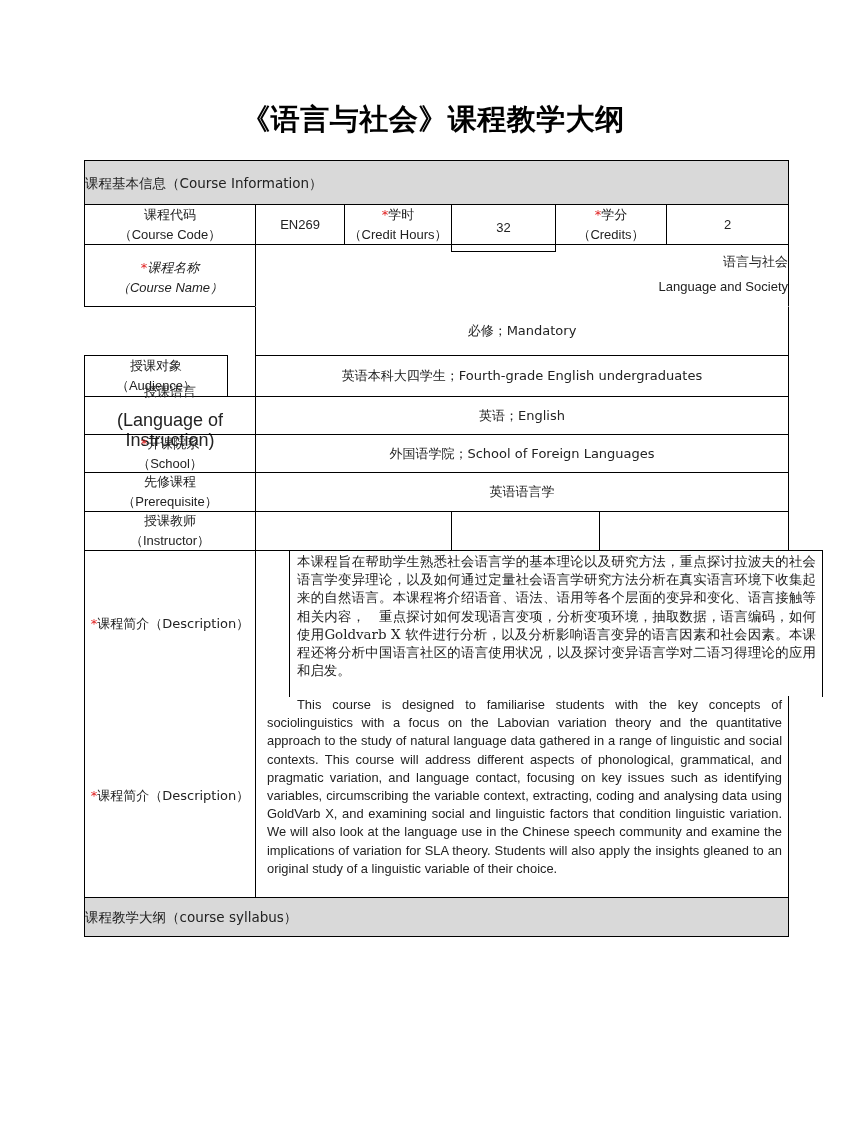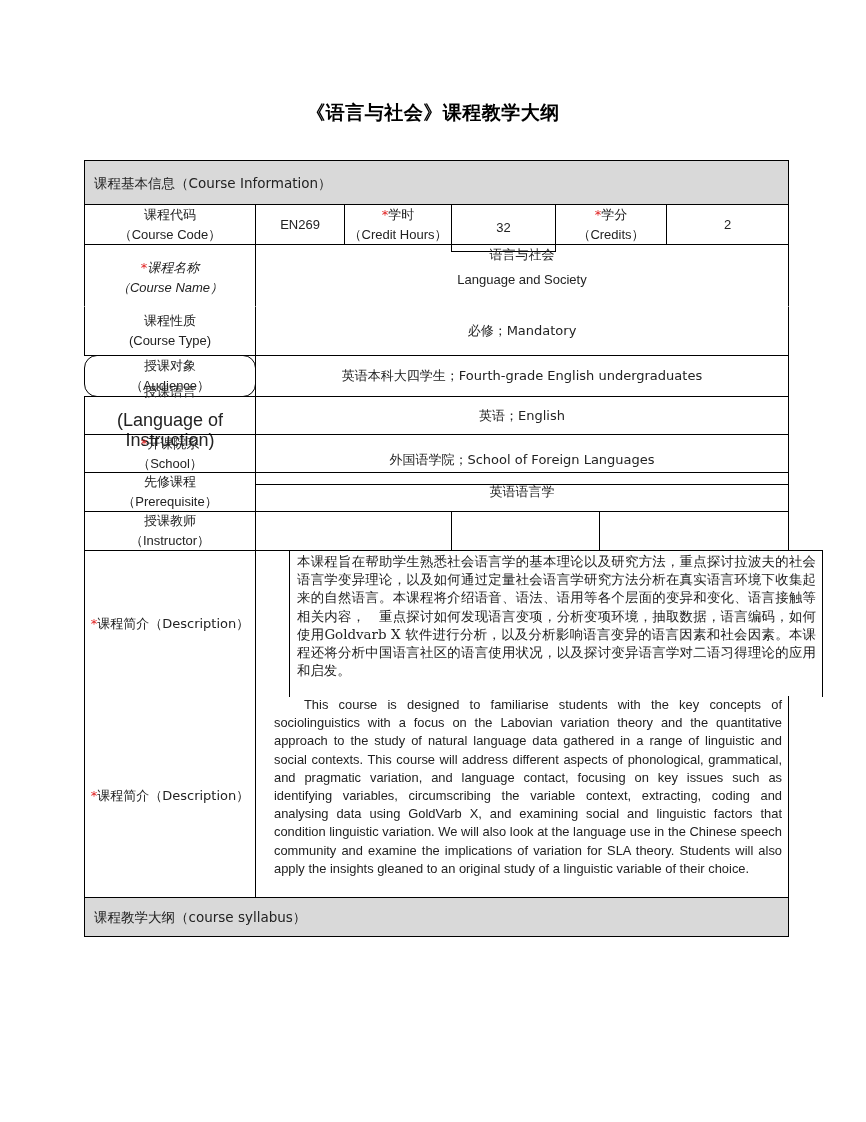--- a/index.html
+++ b/index.html
@@ -1,32 +1,32 @@
 <!DOCTYPE html>
 <html><head>
 <meta charset="utf-8">
 <style>
   html, body { margin:0; padding:0; background:#ffffff; }
   body { width:866px; height:1122px; position:relative; overflow:hidden;
          font-family:"DejaVu Sans","Liberation Sans",sans-serif; color:#222; }
   .title { position:absolute; left:0; top:100px; width:866px; text-align:center;
-           font-family:"DejaVu Serif","Liberation Serif",serif; font-weight:bold; font-size:19px; color:#000; letter-spacing:0.5px; }
+           font-family:"DejaVu Serif","Liberation Serif",serif; font-weight:bold; font-size:29px; color:#000; letter-spacing:0.5px; }
   .grid { position:absolute; left:84px; top:160px; width:705px; height:777px; }
   .cell { position:absolute; box-sizing:border-box; border:1px solid #000;
           display:flex; flex-direction:column; align-items:center; justify-content:center;
           text-align:center; font-size:13px; line-height:20px; color:#222; }
-  .gray { background:#d9d9d9; align-items:flex-start; padding-left:9px; font-size:13.5px; }
+  .gray { background:#d9d9d9; align-items:flex-start; padding-left:0; font-size:13.5px; }
   .star { color:#e02020; }
   .zh { font-family:"DejaVu Sans","Liberation Sans",sans-serif; }
   .en { font-family:"Liberation Sans","DejaVu Sans",sans-serif; }
   .desc-zh { position:absolute; box-sizing:border-box; border:1px solid #000; border-bottom:none;
              padding:2px 6px 0 7px; font-family:"DejaVu Serif","Liberation Serif",serif;
              font-size:13.4px; line-height:18.2px; text-align:justify; color:#222; }
   .desc-en { position:absolute; box-sizing:border-box; border:1px solid #000; border-top:none;
-             padding:0 6px 0 18px; font-family:"Liberation Sans","DejaVu Sans",sans-serif;
+             padding:0 6px 0 11px; font-family:"Liberation Sans","DejaVu Sans",sans-serif;
              font-size:12.9px; line-height:18.2px; text-align:justify; color:#222; }
   .desc-en p { margin:0; text-indent:30px; }
   .left-label { flex-direction:row; }
 </style>
 </head>
 <body>
 
 <div class="title">《语言与社会》课程教学大纲</div>
 
 <div class="grid">
@@ -54,54 +54,50 @@
     <span class="en">（Credits）</span>
   </div>
   <div class="cell" style="left:582px;top:44px;width:123px;height:41px;">
     <span class="en">2</span>
   </div>
 
   <div class="cell" style="left:0;top:84px;width:172px;height:63px;padding-top:4px;font-style:italic;">
     <span><span class="star">*</span><span class="zh">课程名称</span></span>
     <span class="en">（Course Name）</span>
   </div>
-  <div class="cell" style="left:171px;top:84px;width:534px;height:63px;justify-content:flex-start;padding-top:0;">
+  <div class="cell" style="left:171px;top:84px;width:534px;height:63px;justify-content:flex-start;padding-top:7px;align-items:flex-end;">
     <span class="zh" style="margin-top:0;">语言与社会</span>
     <span class="en" style="margin-top:5px;">Language and Society</span>
   </div>
 
-  <div class="cell" style="left:0;top:146px;width:172px;height:50px;border-top-color:#fff;">
-    <span class="zh">课程性质</span>
-    <span class="en">(Course Type)</span>
-  </div>
   <div class="cell" style="left:171px;top:146px;width:534px;height:50px;border-top-color:#fff;">
     <span>必修；Mandatory</span>
   </div>
 
-  <div class="cell" style="left:0;top:195px;width:172px;height:42px;border-radius:13px;">
+  <div class="cell" style="left:0;top:195px;width:144px;height:42px;">
     <span class="zh">授课对象</span>
     <span class="en">（Audience）</span>
   </div>
   <div class="cell" style="left:171px;top:195px;width:534px;height:42px;">
     <span>英语本科大四学生；Fourth-grade English undergraduates</span>
   </div>
 
   <div class="cell" style="left:0;top:236px;width:172px;height:39px;gap:8px;">
     <span class="zh">授课语言</span>
     <span class="en" style="font-size:18px;">(Language of Instruction)</span>
   </div>
   <div class="cell" style="left:171px;top:236px;width:534px;height:39px;">
     <span>英语；English</span>
   </div>
 
   <div class="cell" style="left:0;top:274px;width:172px;height:39px;">
     <span><span class="star">*</span><span class="zh">开课院系</span></span>
     <span class="en">（School）</span>
   </div>
-  <div class="cell" style="left:171px;top:274px;width:534px;height:51px;">
+  <div class="cell" style="left:171px;top:274px;width:534px;height:39px;">
     <span>外国语学院；School of Foreign Languages</span>
   </div>
 
   <div class="cell" style="left:0;top:312px;width:172px;height:40px;">
     <span class="zh">先修课程</span>
     <span class="en">（Prerequisite）</span>
   </div>
   <div class="cell" style="left:171px;top:312px;width:534px;height:40px;">
     <span class="zh">英语语言学</span>
   </div>

